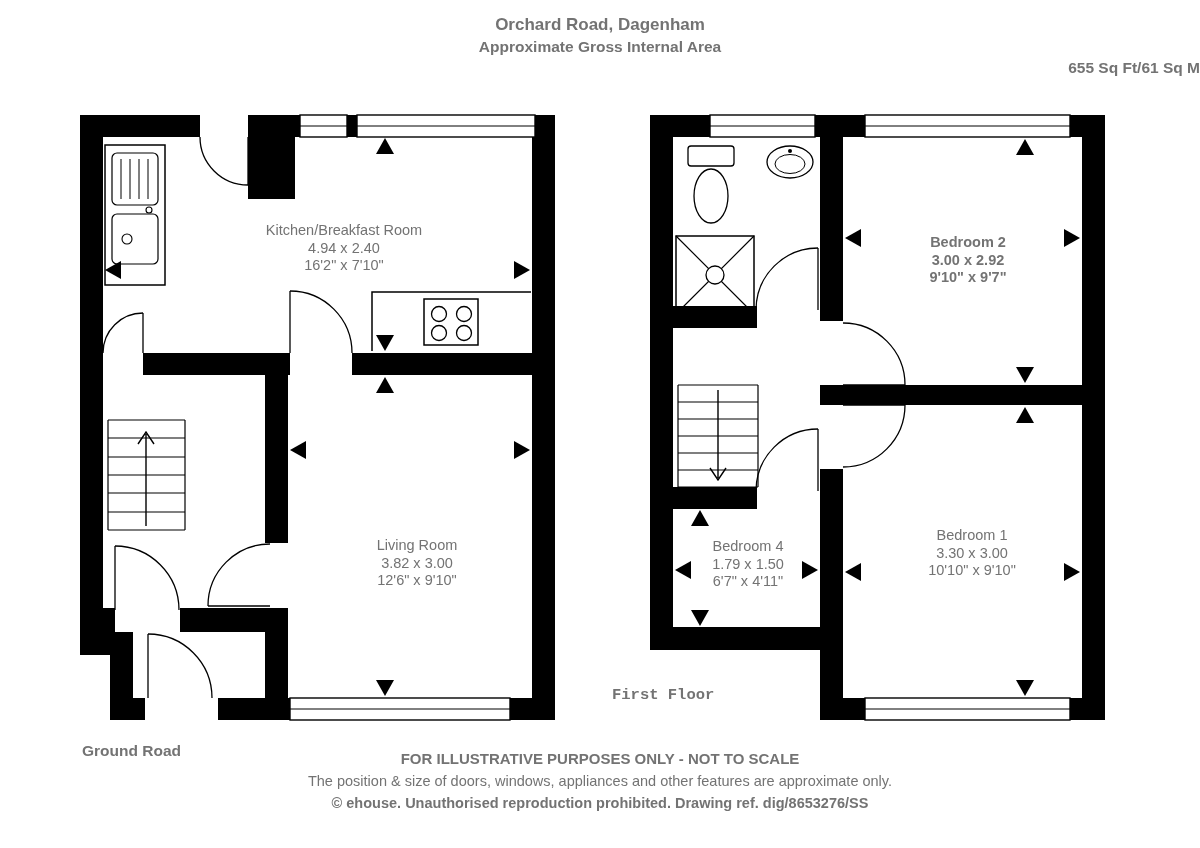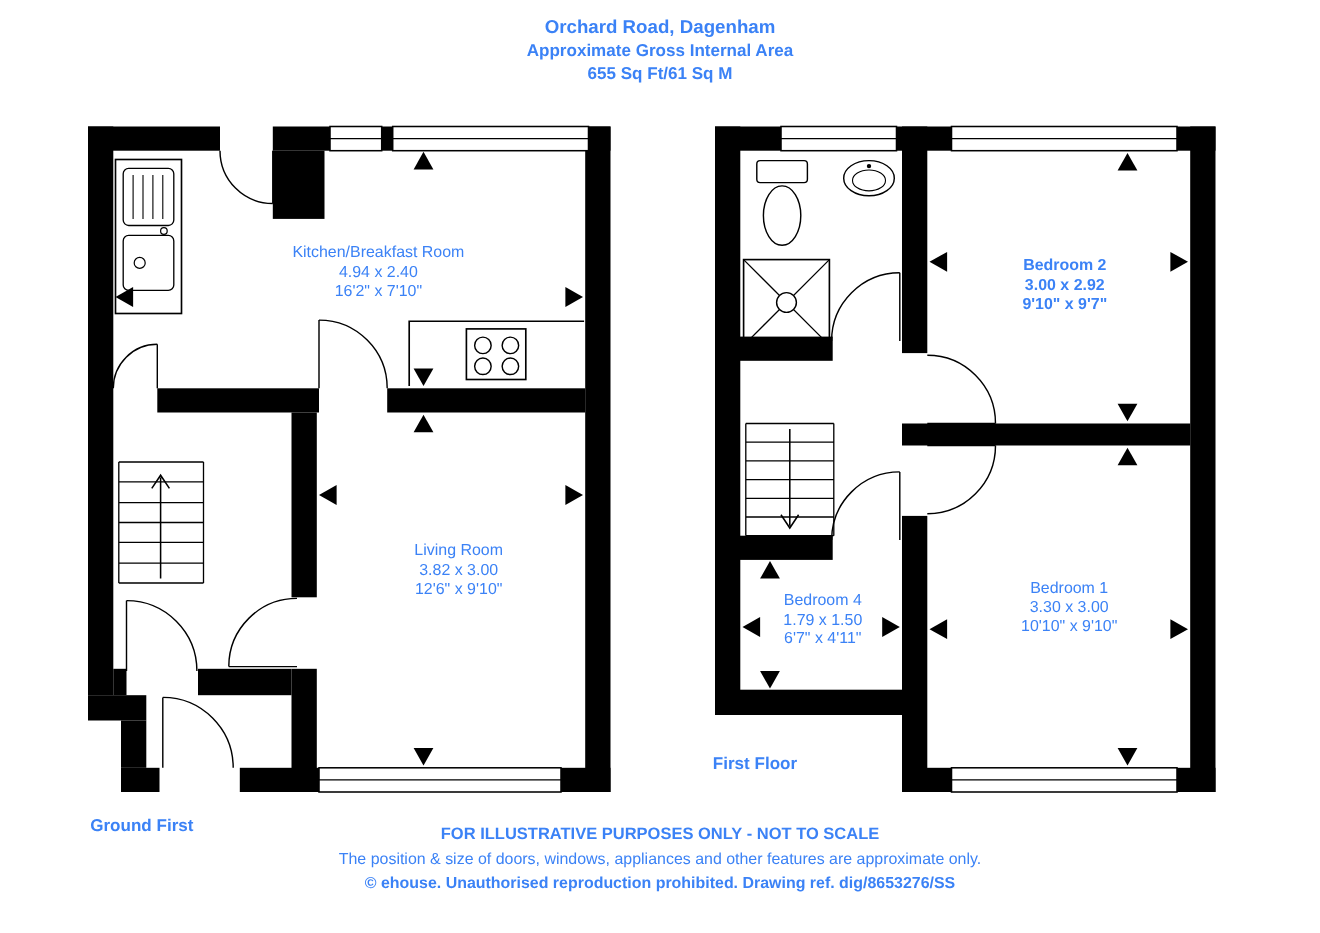--- a/index.html
+++ b/index.html
@@ -1,24 +1,24 @@
 <!DOCTYPE html>
 <html><head>
 <meta charset="utf-8">
 <style>
   html,body { margin:0; padding:0; background:#fff; }
   #canvas {
     position:relative; width:1200px; height:848px; background:#ffffff;
-    font-family:"Liberation Sans", sans-serif; color:#3b82f6; overflow:hidden;
+    font-family:"Liberation Sans", sans-serif; color:#737373; overflow:hidden;
   }
   svg { position:absolute; left:0; top:0; }
   .plan-header { position:absolute; top:14px; left:0; right:0; text-align:center; }
   .plan-header .t1 { font-size:17px; font-weight:bold; line-height:22px; }
   .plan-header .t2 { font-size:15.5px; font-weight:bold; line-height:21px; }
-  .plan-header .t3 { font-size:15.5px; font-weight:bold; line-height:21px; }
+  .plan-header .t3 { font-size:15.5px; font-weight:bold; line-height:21px;text-align:right; }
   .room-label {
     position:absolute; transform:translate(-50%,-50%); text-align:center;
     font-size:14.5px; line-height:17.5px; white-space:nowrap;
   }
   .floor-label { position:absolute; font-size:15.5px; font-weight:bold; }
   .plan-footer { position:absolute; top:748px; left:0; right:0; text-align:center; }
   .plan-footer .f1 { font-size:15px; font-weight:bold; line-height:22px; }
   .plan-footer .f2 { font-size:14.5px; line-height:22px; }
   .plan-footer .f3 { font-size:14.5px; line-height:23px;font-weight:bold; }
 </style>
@@ -221,21 +221,21 @@
     <div class="t2">Approximate Gross Internal Area</div>
     <div class="t3">655 Sq Ft/61 Sq M</div>
   </div>
 
   <div class="room-label" style="left:320px; top:248px;margin-left:24px;">
     <div>Kitchen/Breakfast Room</div>
     <div>4.94 x 2.40</div>
     <div>16'2" x 7'10"</div>
   </div>
 
-  <div class="room-label" style="left:417px; top:519px;">
+  <div class="room-label" style="left:417px; top:563px;">
     <div>Living Room</div>
     <div>3.82 x 3.00</div>
     <div>12'6" x 9'10"</div>
   </div>
 
   <div class="room-label" style="left:968px; top:260px;font-weight:bold;">
     <div>Bedroom 2</div>
     <div>3.00 x 2.92</div>
     <div>9'10" x 9'7"</div>
   </div>
@@ -245,22 +245,22 @@
     <div>1.79 x 1.50</div>
     <div>6'7" x 4'11"</div>
   </div>
 
   <div class="room-label" style="left:972px; top:553px;">
     <div>Bedroom 1</div>
     <div>3.30 x 3.00</div>
     <div>10'10" x 9'10"</div>
   </div>
 
-  <div class="floor-label" style="left:82px; top:742px;">Ground First</div>
-  <div class="floor-label" style="left:648px; top:686px;">First Floor</div>
+  <div class="floor-label" style="left:82px; top:742px;">Ground Road</div>
+  <div class="floor-label" style="left:612px; top:686px;font-family:Liberation Mono, monospace;">First Floor</div>
 
   <div class="plan-footer">
     <div class="f1">FOR ILLUSTRATIVE PURPOSES ONLY - NOT TO SCALE</div>
     <div class="f2">The position &amp; size of doors, windows, appliances and other features are approximate only.</div>
     <div class="f3">© ehouse. Unauthorised reproduction prohibited. Drawing ref. dig/8653276/SS</div>
   </div>
 
 </div>
 
 </body></html>

